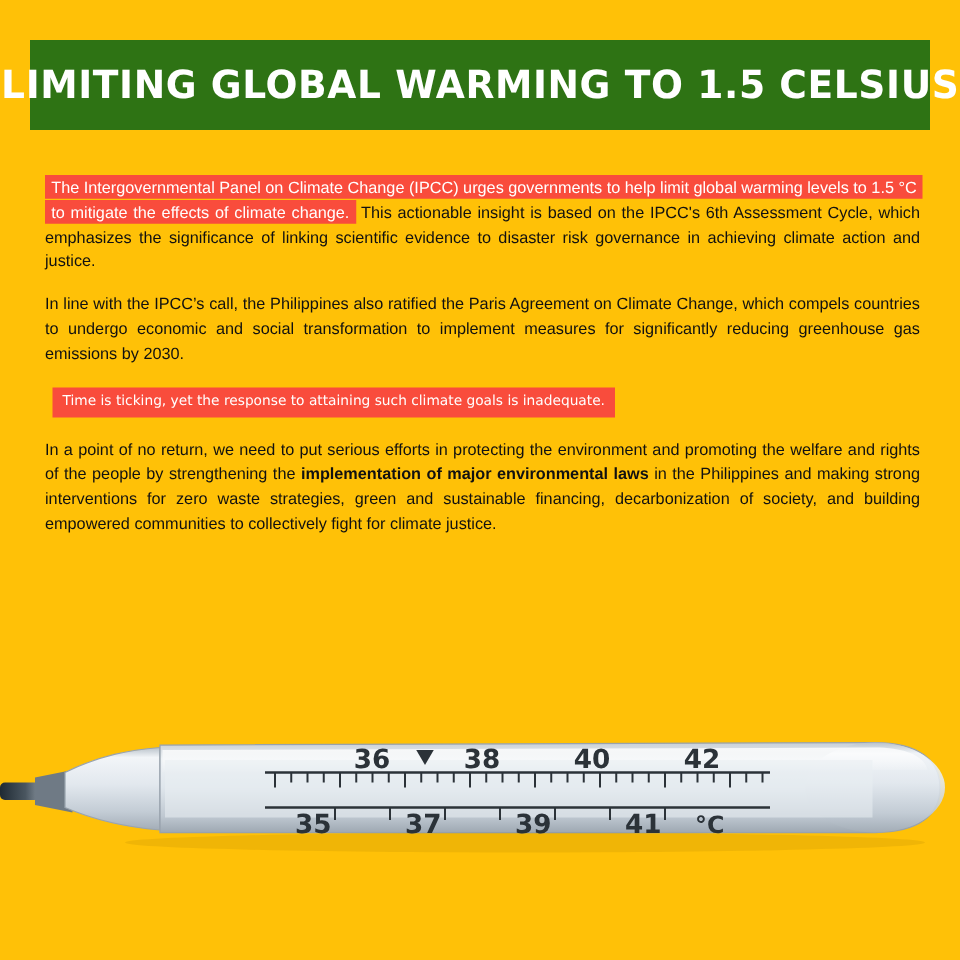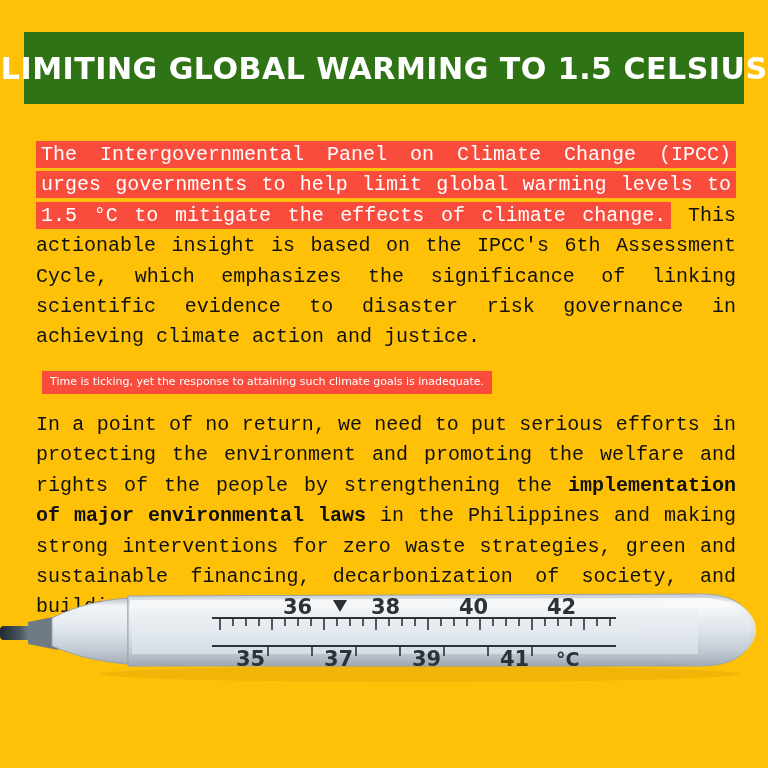--- a/index.html
+++ b/index.html
@@ -42,25 +42,25 @@
   
   .content {
     position: absolute;
     left: 36px;
     top: 140px;
     width: 700px;
   }
 
   .para {
     color: #111111;
-    font-size: 20px;
+    font-size: 13px;
     line-height: 1.52;
     text-align: justify;
     margin: 0 0 14px 0;
-    font-family: Liberation Mono, monospace;
+    font-family: Liberation Sans, sans-serif;
   }
 
   
   .hl {
     background: #F94C3C;
     color: #FFFFFF;
     padding: 2px 5px;
     box-decoration-break: clone;
     -webkit-box-decoration-break: clone;
     line-height: 1.52;
@@ -99,20 +99,21 @@
   <div class="title-text">LIMITING GLOBAL WARMING TO 1.5 CELSIUS</div>
 </div>
 
 <div class="content">
 
   <p class="para para-first">
     <span class="hl">The Intergovernmental Panel on Climate Change (IPCC) urges governments to help limit global warming levels to 1.5 °C to mitigate the effects of climate change.</span>
     <span>This actionable insight is based on the IPCC's 6th Assessment Cycle, which emphasizes the significance of linking scientific evidence to disaster risk governance in achieving climate action and justice.</span>
   </p>
 
+  <p class="para">In line with the IPCC’s call, the Philippines also ratified the Paris Agreement on Climate Change, which compels countries to undergo economic and social transformation to implement measures for significantly reducing greenhouse gas emissions by 2030.</p>
 
   <div>
     <span class="hl-line">Time is ticking, yet the response to attaining such climate goals is inadequate.</span>
   </div>
 
   <p class="para">
     <span>In a point of no return, we need to put serious efforts in protecting the environment and promoting the welfare and rights of the people by strengthening the </span><span class="bold-inline">implementation of major environmental laws</span><span> in the Philippines and making strong interventions for zero waste strategies, green and sustainable financing, decarbonization of society, and building empowered communities to collectively fight for climate justice.</span>
   </p>
 
 </div>

